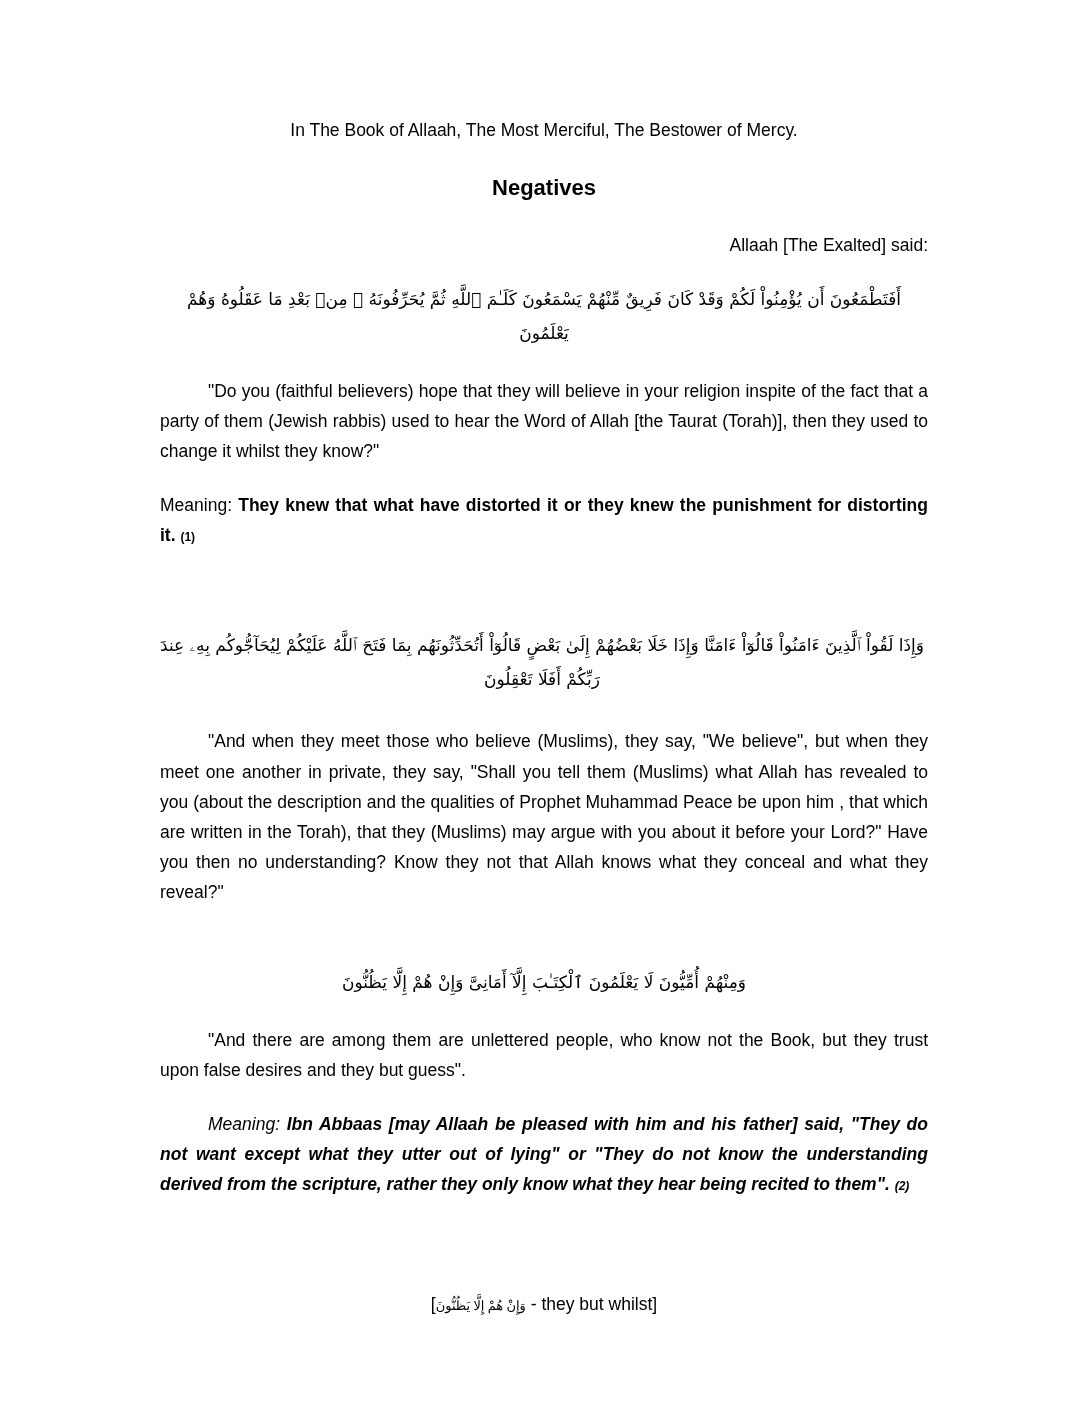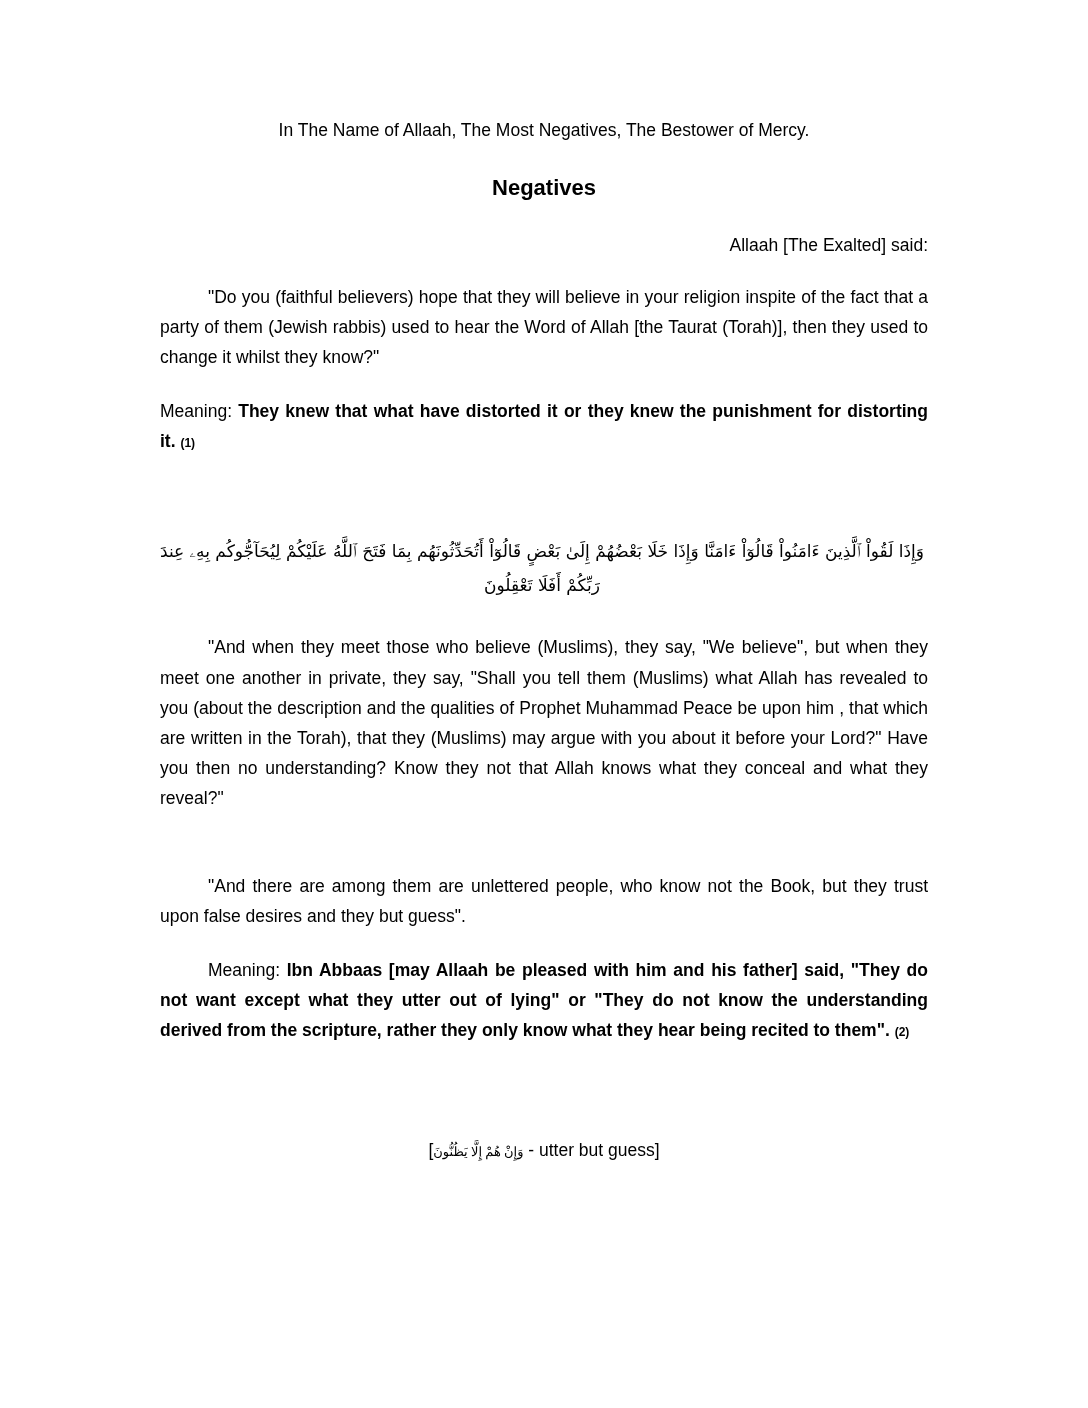--- a/index.html
+++ b/index.html
@@ -65,20 +65,21 @@
     text-indent: 0;
   }
   .meaning .label {
     font-weight: normal;
   }
   .meaning .body {
     font-weight: bold;
   }
   .meaning.indented {
     text-indent: 48px;
+    font-style: italic;
   }
   .fn {
     font-size: 12px;
     font-weight: bold;
     vertical-align: baseline;
   }
   .gap-lg { height: 54px; }
   .gap-md { height: 34px; }
   .gap-xl { height: 70px; }
   .bracket-line {
@@ -91,48 +92,50 @@
     font-size: 13px;
     direction: rtl;
     unicode-bidi: embed;
   }
 </style>
 </head>
 <body>
 
 <div class="page">
 
-  <p class="bismillah">In The Name of Allaah, The Most Negatives, The Bestower of Mercy.</p>
+  <p class="bismillah">In The Book of Allaah, The Most Merciful, The Bestower of Mercy.</p>
 
   <p class="heading">Negatives</p>
 
   <p class="said">Allaah [The Exalted] said:</p>
 
+  <p class="arabic">أَفَتَطْمَعُونَ أَن يُؤْمِنُواْ لَكُمْ وَقَدْ كَانَ فَرِيقٌ مِّنْهُمْ يَسْمَعُونَ كَلَـٰمَ ٱللَّهِ ثُمَّ يُحَرِّفُونَهُ ۥ مِنۢ بَعْدِ مَا عَقَلُوهُ وَهُمْ يَعْلَمُونَ</p>
 
   <p class="para">"Do you (faithful believers) hope that they will believe in your religion inspite of the fact that a party of them (Jewish rabbis) used to hear the Word of Allah [the Taurat (Torah)], then they used to change it whilst they know?"</p>
 
   <p class="meaning">
     <span class="label">Meaning: </span><span class="body">They knew that what have distorted it or they knew the punishment for distorting it. </span><span class="fn">(1)</span>
   </p>
 
   <div class="gap-lg"></div>
 
   <p class="arabic block">وَإِذَا لَقُواْ ٱلَّذِينَ ءَامَنُواْ قَالُوٓاْ ءَامَنَّا وَإِذَا خَلَا بَعْضُهُمْ إِلَىٰ بَعْضٍ قَالُوٓاْ أَتُحَدِّثُونَهُم بِمَا فَتَحَ ٱللَّهُ عَلَيْكُمْ لِيُحَآجُّوكُم بِهِۦ عِندَ رَبِّكُمْ أَفَلَا تَعْقِلُونَ</p>
 
   <p class="para">"And when they meet those who believe (Muslims), they say, "We believe", but when they meet one another in private, they say, "Shall you tell them (Muslims) what Allah has revealed to you (about the description and the qualities of Prophet Muhammad Peace be upon him , that which are written in the  Torah), that they (Muslims) may argue with you about it before your Lord?" Have you then no understanding? Know they not that Allah knows what they conceal and what they reveal?"</p>
 
   <div class="gap-md"></div>
 
+  <p class="arabic">وَمِنْهُمْ أُمِّيُّونَ لَا يَعْلَمُونَ ٱلْكِتَـٰبَ إِلَّآ أَمَانِىَّ وَإِنْ هُمْ إِلَّا يَظُنُّونَ</p>
 
   <p class="para">"And there are among them are unlettered people, who know not the Book, but they trust upon false desires and they but guess".</p>
 
   <p class="meaning indented">
     <span class="label">Meaning: </span><span class="body">Ibn Abbaas [may Allaah be pleased with him and his father] said, "They do not want except what they utter out of lying" or "They do not know the understanding derived from the scripture, rather they only know what they hear being recited to them". </span><span class="fn">(2)</span>
   </p>
 
   <div class="gap-xl"></div>
 
   <p class="bracket-line">
-    <span>[</span><span class="ar">وَإِنْ هُمْ إِلَّا يَظُنُّونَ</span><span> - utter but guess]</span>
+    <span>[</span><span class="ar">وَإِنْ هُمْ إِلَّا يَظُنُّونَ</span><span> - they but whilst]</span>
   </p>
 
 
 </div>
 
 </body></html>

